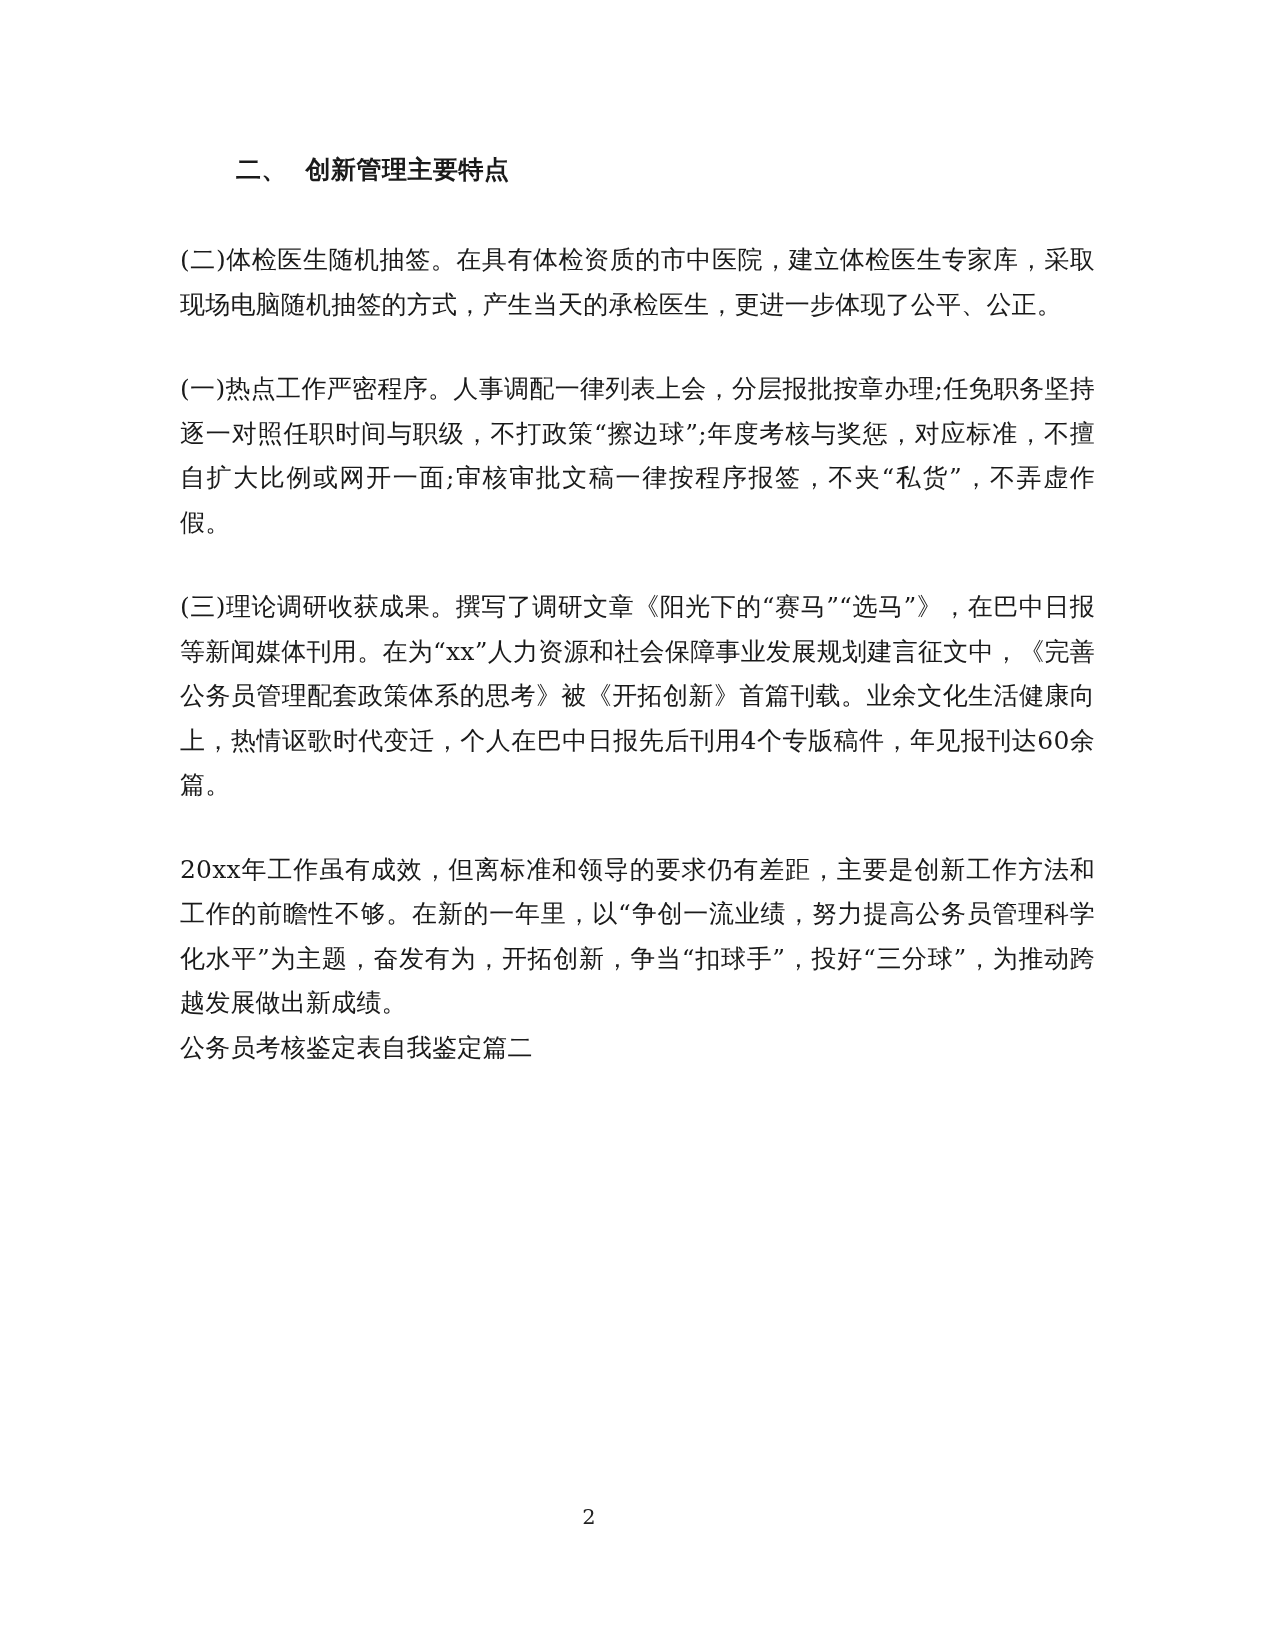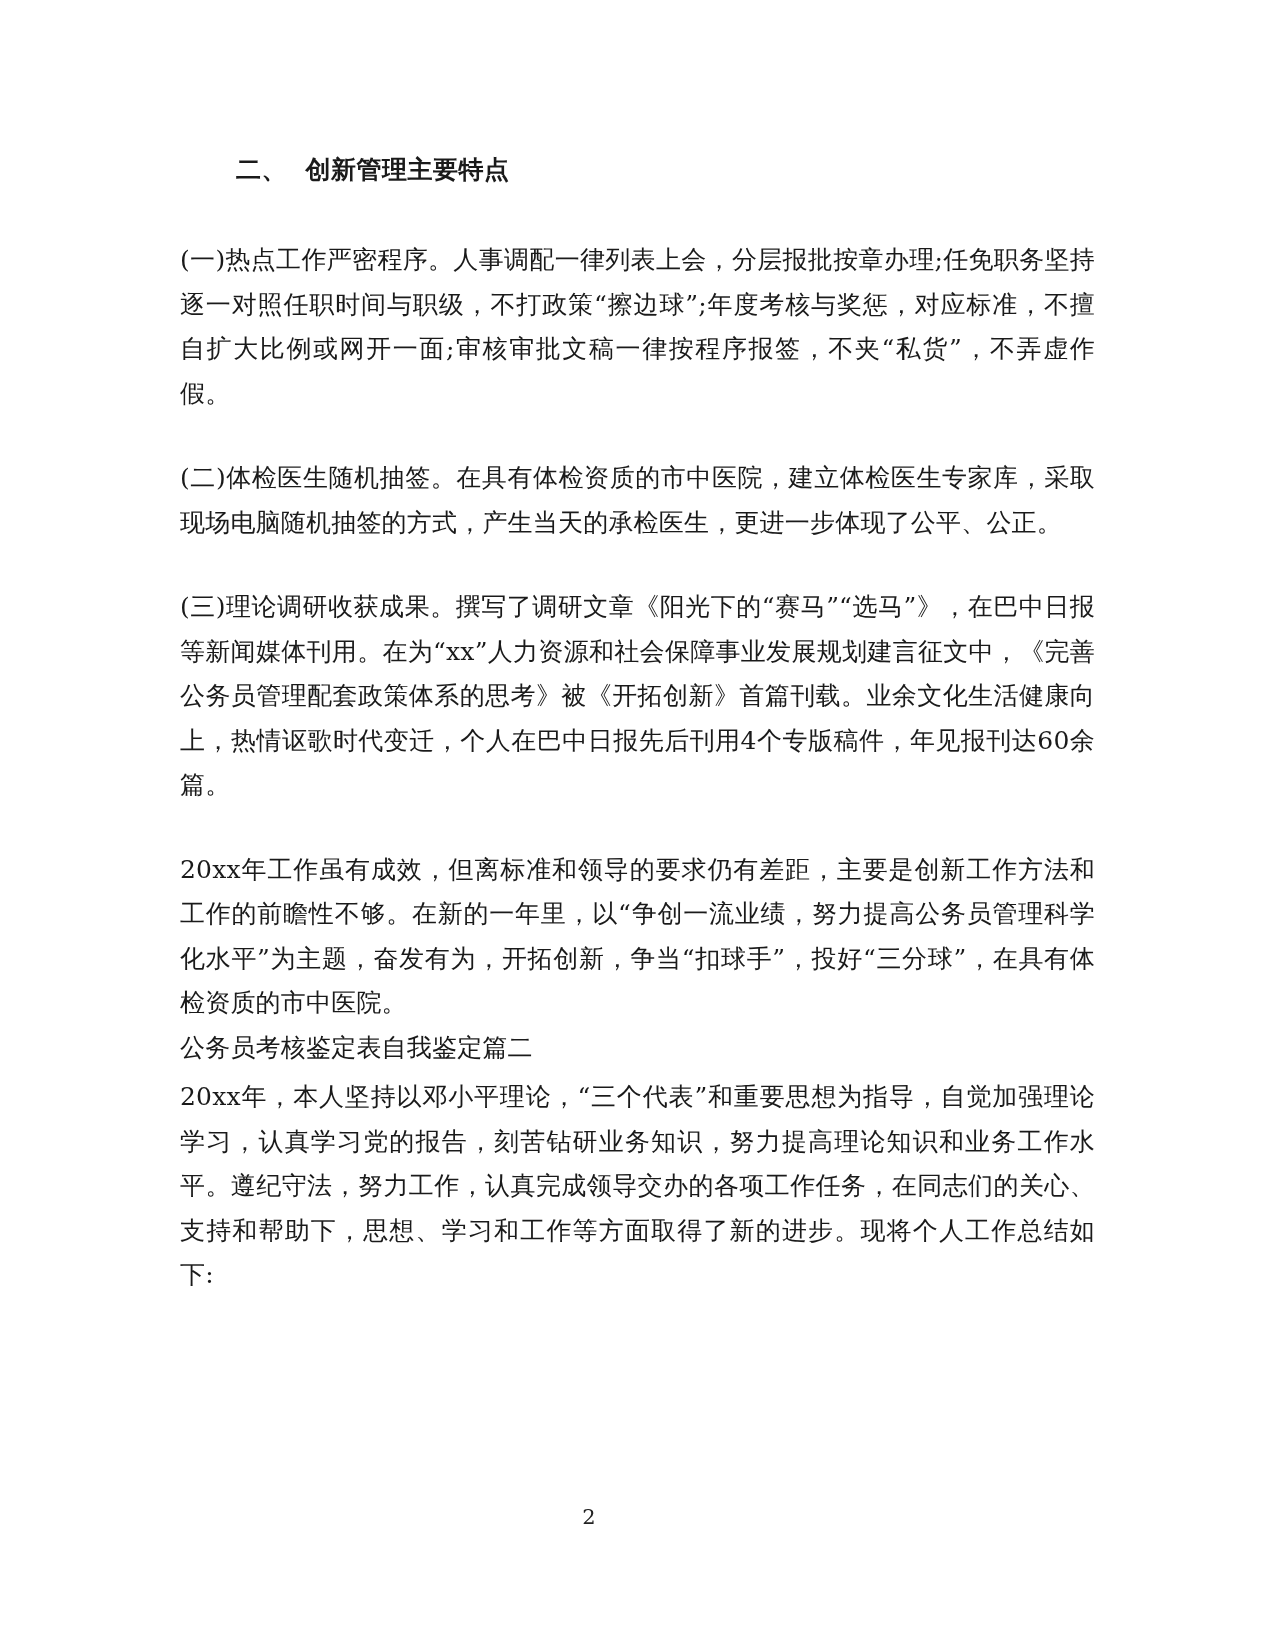--- a/index.html
+++ b/index.html
@@ -57,27 +57,26 @@
     color: #222;
   }
 </style>
 </head>
 <body>
 
 <div class="page">
 
   <h1 class="heading">二、  创新管理主要特点</h1>
 
+  <p class="para">(二)体检医生随机抽签。在具有体检资质的市中医院，建立体检医生专家库，采取现场电脑随机抽签的方式，产生当天的承检医生，更进一步体现了公平、公正。</p>
+
   <p class="para">(一)热点工作严密程序。人事调配一律列表上会，分层报批按章办理;任免职务坚持逐一对照任职时间与职级，不打政策“擦边球”;年度考核与奖惩，对应标准，不擅自扩大比例或网开一面;审核审批文稿一律按程序报签，不夹“私货”，不弄虚作假。</p>
-
-  <p class="para">(二)体检医生随机抽签。在具有体检资质的市中医院，建立体检医生专家库，采取现场电脑随机抽签的方式，产生当天的承检医生，更进一步体现了公平、公正。</p>
 
   <p class="para">(三)理论调研收获成果。撰写了调研文章《阳光下的“赛马”“选马”》，在巴中日报等新闻媒体刊用。在为“xx”人力资源和社会保障事业发展规划建言征文中，《完善公务员管理配套政策体系的思考》被《开拓创新》首篇刊载。业余文化生活健康向上，热情讴歌时代变迁，个人在巴中日报先后刊用4个专版稿件，年见报刊达60余篇。</p>
 
-  <p class="para tight">20xx年工作虽有成效，但离标准和领导的要求仍有差距，主要是创新工作方法和工作的前瞻性不够。在新的一年里，以“争创一流业绩，努力提高公务员管理科学化水平”为主题，奋发有为，开拓创新，争当“扣球手”，投好“三分球”，在具有体检资质的市中医院。</p>
+  <p class="para tight">20xx年工作虽有成效，但离标准和领导的要求仍有差距，主要是创新工作方法和工作的前瞻性不够。在新的一年里，以“争创一流业绩，努力提高公务员管理科学化水平”为主题，奋发有为，开拓创新，争当“扣球手”，投好“三分球”，为推动跨越发展做出新成绩。</p>
 
   <p class="subtitle">公务员考核鉴定表自我鉴定篇二</p>
 
-  <p class="para">20xx年，本人坚持以邓小平理论，“三个代表”和重要思想为指导，自觉加强理论学习，认真学习党的报告，刻苦钻研业务知识，努力提高理论知识和业务工作水平。遵纪守法，努力工作，认真完成领导交办的各项工作任务，在同志们的关心、支持和帮助下，思想、学习和工作等方面取得了新的进步。现将个人工作总结如下:</p>
 
   <div class="page-number">2</div>
 
 </div>
 
 </body></html>

